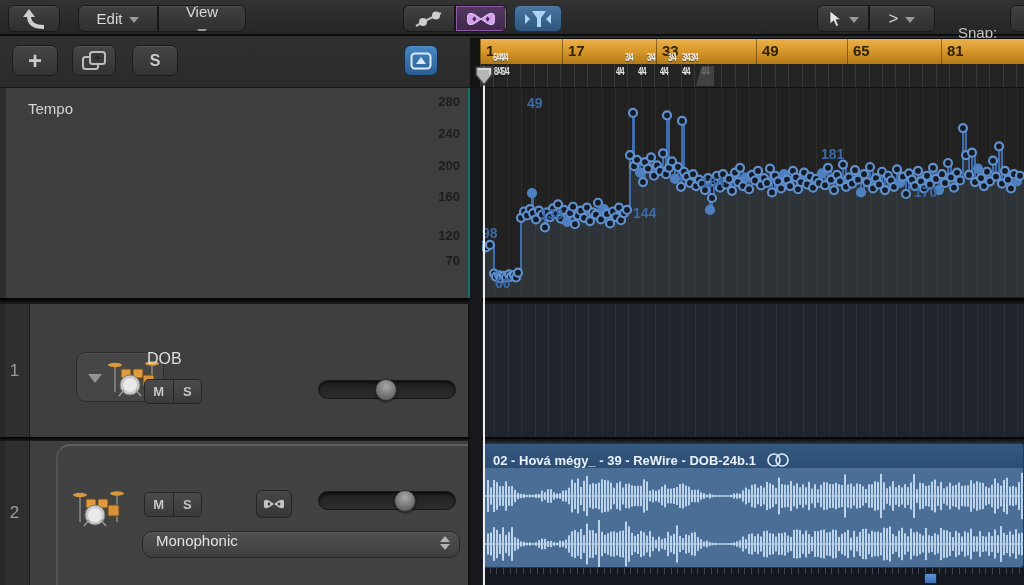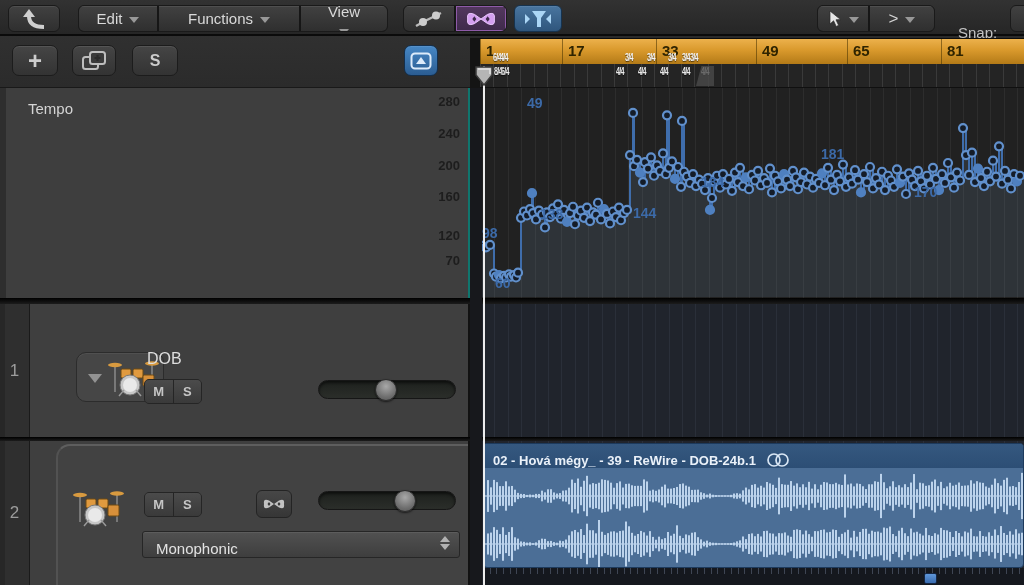--- a/index.html
+++ b/index.html
@@ -86,24 +86,24 @@
     border-right:7px solid transparent; border-top:9px solid #929292; }
   .vslider { position:absolute; width:138px; height:19px; border-radius:10px;
     background:linear-gradient(#1d201d,#2b2e2a); border:1px solid #161616;
     box-shadow:inset 0 2px 3px rgba(0,0,0,.55); }
   .vknob { position:absolute; top:-2px; width:22px; height:22px; border-radius:50%;
     background:radial-gradient(circle at 50% 32%,#a8a8a8,#6d6d6d 65%,#565656);
     border:1px solid #2c2c2c; box-shadow:0 1px 2px rgba(0,0,0,.6); }
   .flex-btn { position:absolute; width:36px; height:28px; border-radius:6px;
     background:linear-gradient(#474747,#363636); border:1px solid #242424;
     display:flex; align-items:center; justify-content:center; }
-  .dropdown { position:absolute; width:318px; height:27px; border-radius:3px;
+  .dropdown { position:absolute; width:318px; height:27px; border-radius:10px;
     background:linear-gradient(#515151,#3e3e3e); border:1px solid #262626;
     box-shadow:inset 0 1px 0 rgba(255,255,255,.07);
-    display:flex; align-items:flex-end; color:#e2e2e2; font-size:15px; padding-left:13px; }
+    display:flex; align-items:flex-start; color:#e2e2e2; font-size:15px; padding-left:13px; }
   .dd-arrows { position:absolute; right:9px; top:4px; display:flex; flex-direction:column; gap:2px; }
   .dd-arrows i { width:0; height:0; border-left:5px solid transparent; border-right:5px solid transparent; }
   .dd-up { border-bottom:6px solid #b2b2b2; }
   .dd-down { border-top:6px solid #b2b2b2; }
 
   
   .lane { position:absolute; left:470px; width:554px; background:#20242c;
     background-image:repeating-linear-gradient(to right,#2a2f39 0 1px,transparent 1px 13.4px);
     background-position:11px 0; }
   .lane-strip { position:absolute; left:470px; width:12px; background:#17181c; }
@@ -134,24 +134,20 @@
   <div class="toolbar">
     <div class="tb-btn" style="left:8px;width:52px;">
       <svg width="26" height="22" viewBox="0 0 26 22">
         <path d="M23 19 C11 19 8 14 8 8" stroke="#cfcfcf" stroke-width="4" fill="none"></path>
         <path d="M2 9 L8 1 L14 9 Z" fill="#cfcfcf"></path>
       </svg>
     </div>
     <div class="tb-group" style="left:78px;">
       <div class="seg" style="width:78px;">
         <span>Edit</span>
-          <i class="caret"></i>
-      </div>
-      <div class="seg" style="width:140px;">
-        <span>Functions</span>
           <i class="caret"></i>
       </div>
       <div class="seg" style="width:86px;flex-direction:column;">
         <span>View</span>
           <i class="caret"></i>
       </div>
     </div>
     <div class="tb-group" style="left:403px;">
       <div class="seg" style="width:50px;">
         <svg width="30" height="20" viewBox="0 0 30 20">

